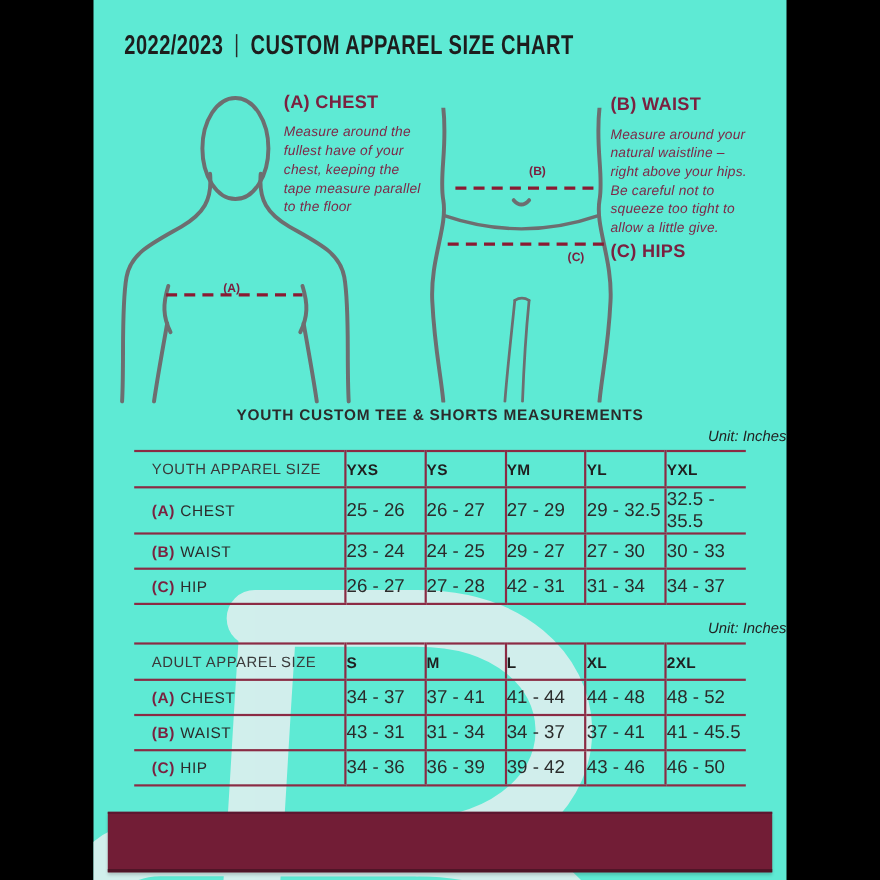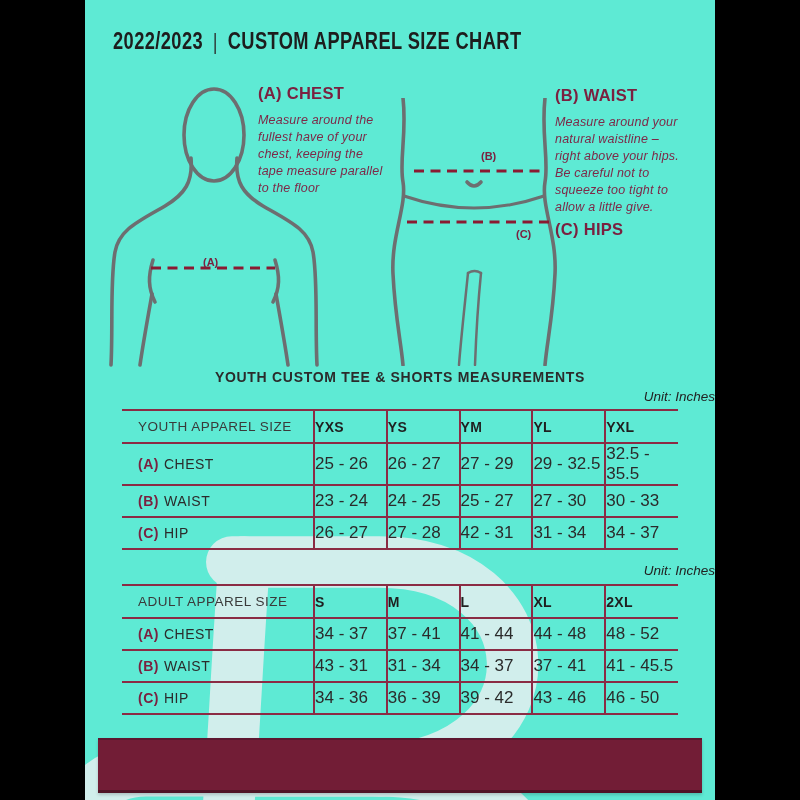--- a/index.html
+++ b/index.html
@@ -138,21 +138,21 @@
           <td class="val">25 - 26</td>
           <td class="val">26 - 27</td>
           <td class="val">27 - 29</td>
           <td class="val">29 - 32.5</td>
           <td class="val">32.5 - 35.5</td>
         </tr>
         <tr>
           <td class="label-col"><span class="rowkey">(B)</span><span>WAIST</span></td>
           <td class="val">23 - 24</td>
           <td class="val">24 - 25</td>
-          <td class="val">25 - 27</td>
+          <td class="val">29 - 27</td>
           <td class="val">27 - 30</td>
           <td class="val">30 - 33</td>
         </tr>
         <tr>
           <td class="label-col"><span class="rowkey">(C)</span><span>HIP</span></td>
           <td class="val">26 - 27</td>
           <td class="val">27 - 28</td>
           <td class="val">42 - 31</td>
           <td class="val">31 - 34</td>
           <td class="val">34 - 37</td>

